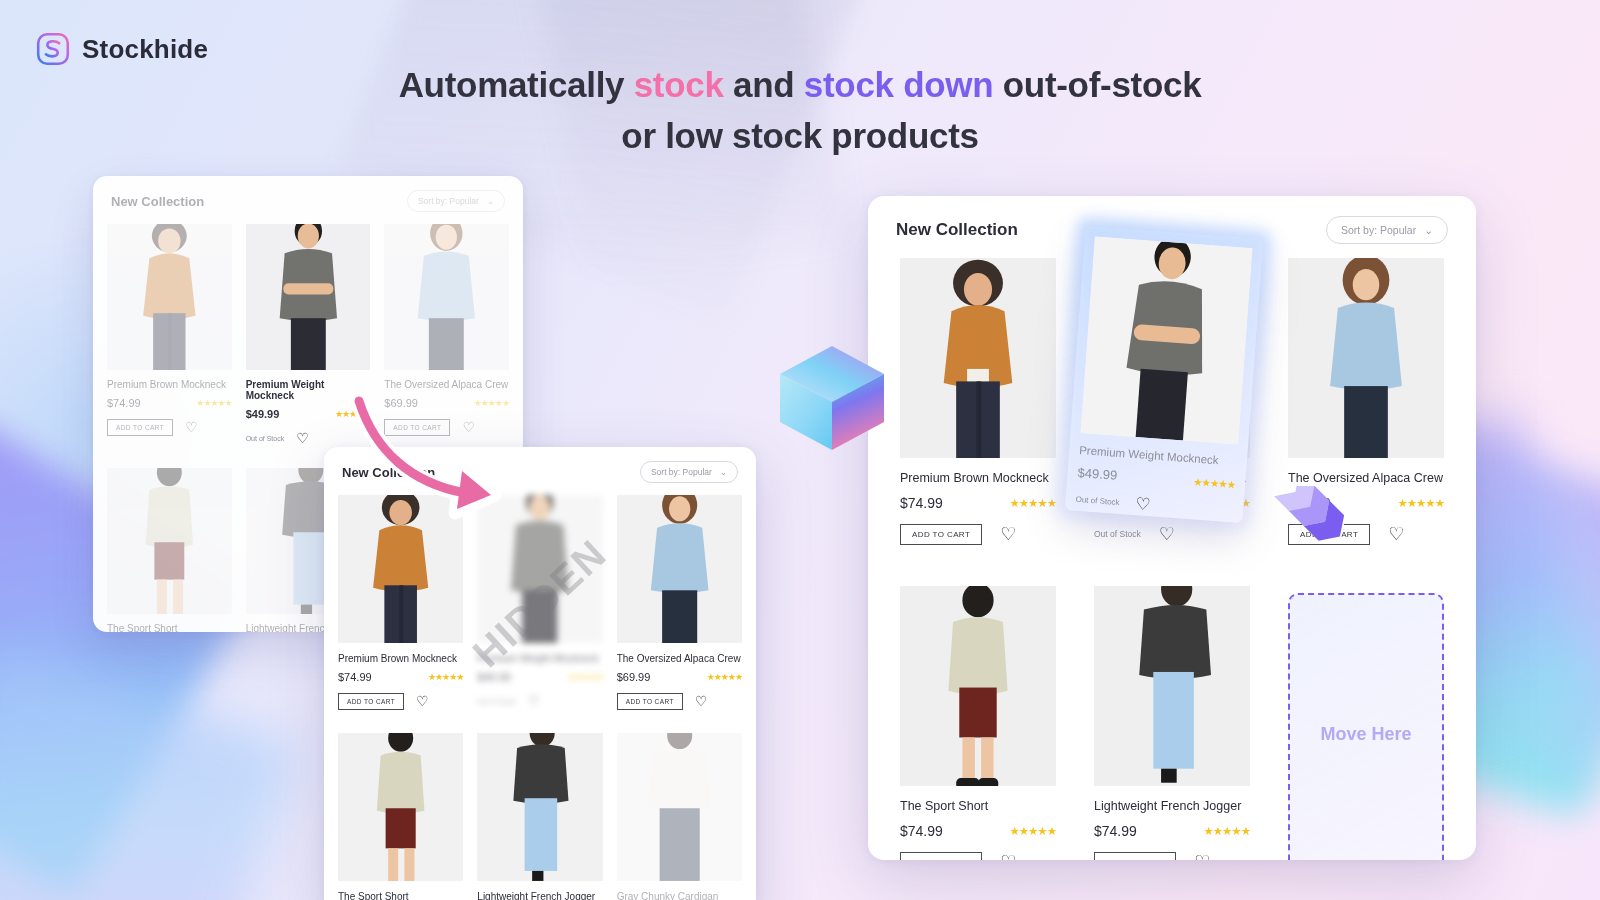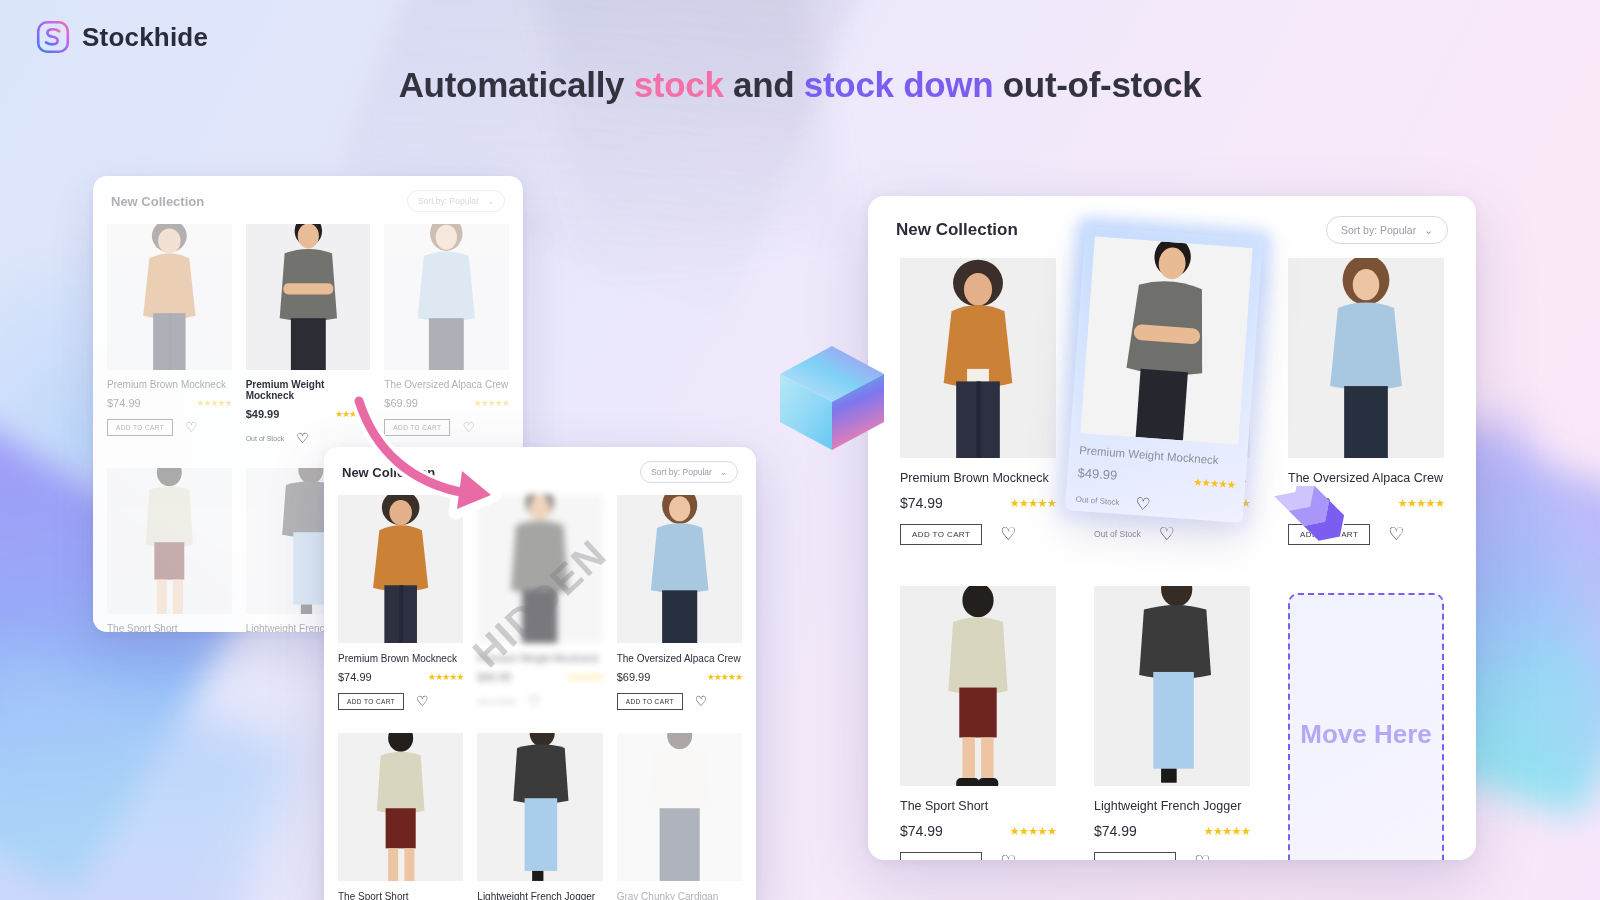--- a/index.html
+++ b/index.html
@@ -59,21 +59,21 @@
     filter: blur(14px);
   }
   .bg-fade-bl {
     position: absolute; left: -40px; top: 230px; width: 340px; height: 420px;
     background: radial-gradient(ellipse at 40% 50%, rgba(160,205,250,.55), rgba(160,205,250,0) 70%);
     filter: blur(6px);
   }
 
   
   .logo-row {
-    position: absolute; left: 36px; top: 20px;
+    position: absolute; left: 36px; top: 32px;
     display: flex; align-items: center; gap: 12px; z-index: 40;
   }
   .logo-mark { width: 34px; height: 34px; display: block; }
   .logo-text {
     font-size: 26px; font-weight: 600; color: #2b2b3a; letter-spacing: .2px;
   }
 
   .headline {
     position: absolute; left: 0; right: 0; top: 60px;
     text-align: center; z-index: 40;
@@ -186,21 +186,21 @@
   #panelC .atc { font-size: 8px; padding: 5px 11px; }
   #panelC .oos { font-size: 8.5px; }
   #panelC .heart { font-size: 18px; }
   #panelC .grid.row2 { margin-top: 30px; }
 
   .move-here {
     border: 2px dashed #7b5ef0;
     border-radius: 10px;
     background: linear-gradient(150deg, rgba(226,232,253,.55), rgba(238,232,253,.45));
     display: flex; align-items: center; justify-content: center;
-    color: #b5a8f6; font-size: 26px; font-weight: 600;
+    color: #b5a8f6; font-size: 18px; font-weight: 600;
     height: 283px; margin-top: 7px;
   }
 
   
   #dragCard {
     position: absolute; left: 1075px; top: 232px;
     width: 178px; height: 285px;
     background: #fff; border-radius: 7px;
     transform: rotate(4.2deg);
     box-shadow: 0 16px 40px rgba(90,90,150,.22);
@@ -254,20 +254,21 @@
       </linearGradient>
     </defs>
     <rect x="2.2" y="2.2" width="29.6" height="29.6" rx="9" fill="none" stroke="url(#lg)" stroke-width="2.6"></rect>
     <path d="M23.2 11.3c-1.6-1.5-3.9-2.1-6.2-2.1-3.3 0-5.6 1.5-5.6 3.8 0 2.2 1.9 3.3 5.1 3.8 3.3.5 5.2 1.6 5.2 3.8 0 2.3-2.3 3.8-5.6 3.8-2.3 0-4.6-.6-6.2-2.1" fill="none" stroke="url(#lg)" stroke-width="2.6" stroke-linecap="round"></path>
   </svg>
   <span class="logo-text">Stockhide</span>
 </div>
 
 <h1 class="headline">
   <span>Automatically </span><span class="hl-pink">stock</span><span> and </span><span class="hl-purple">stock down</span><span> out-of-stock</span><br>
+  <span>or low stock products</span>
 </h1>
 
 <div class="panel" id="panelA">
   <div class="panel-head">
     <div class="panel-title dim">New Collection</div>
     <div class="sortbox dim">
       <span>Sort by: Popular</span>
       <span class="chev">⌄</span>
     </div>
   </div>

